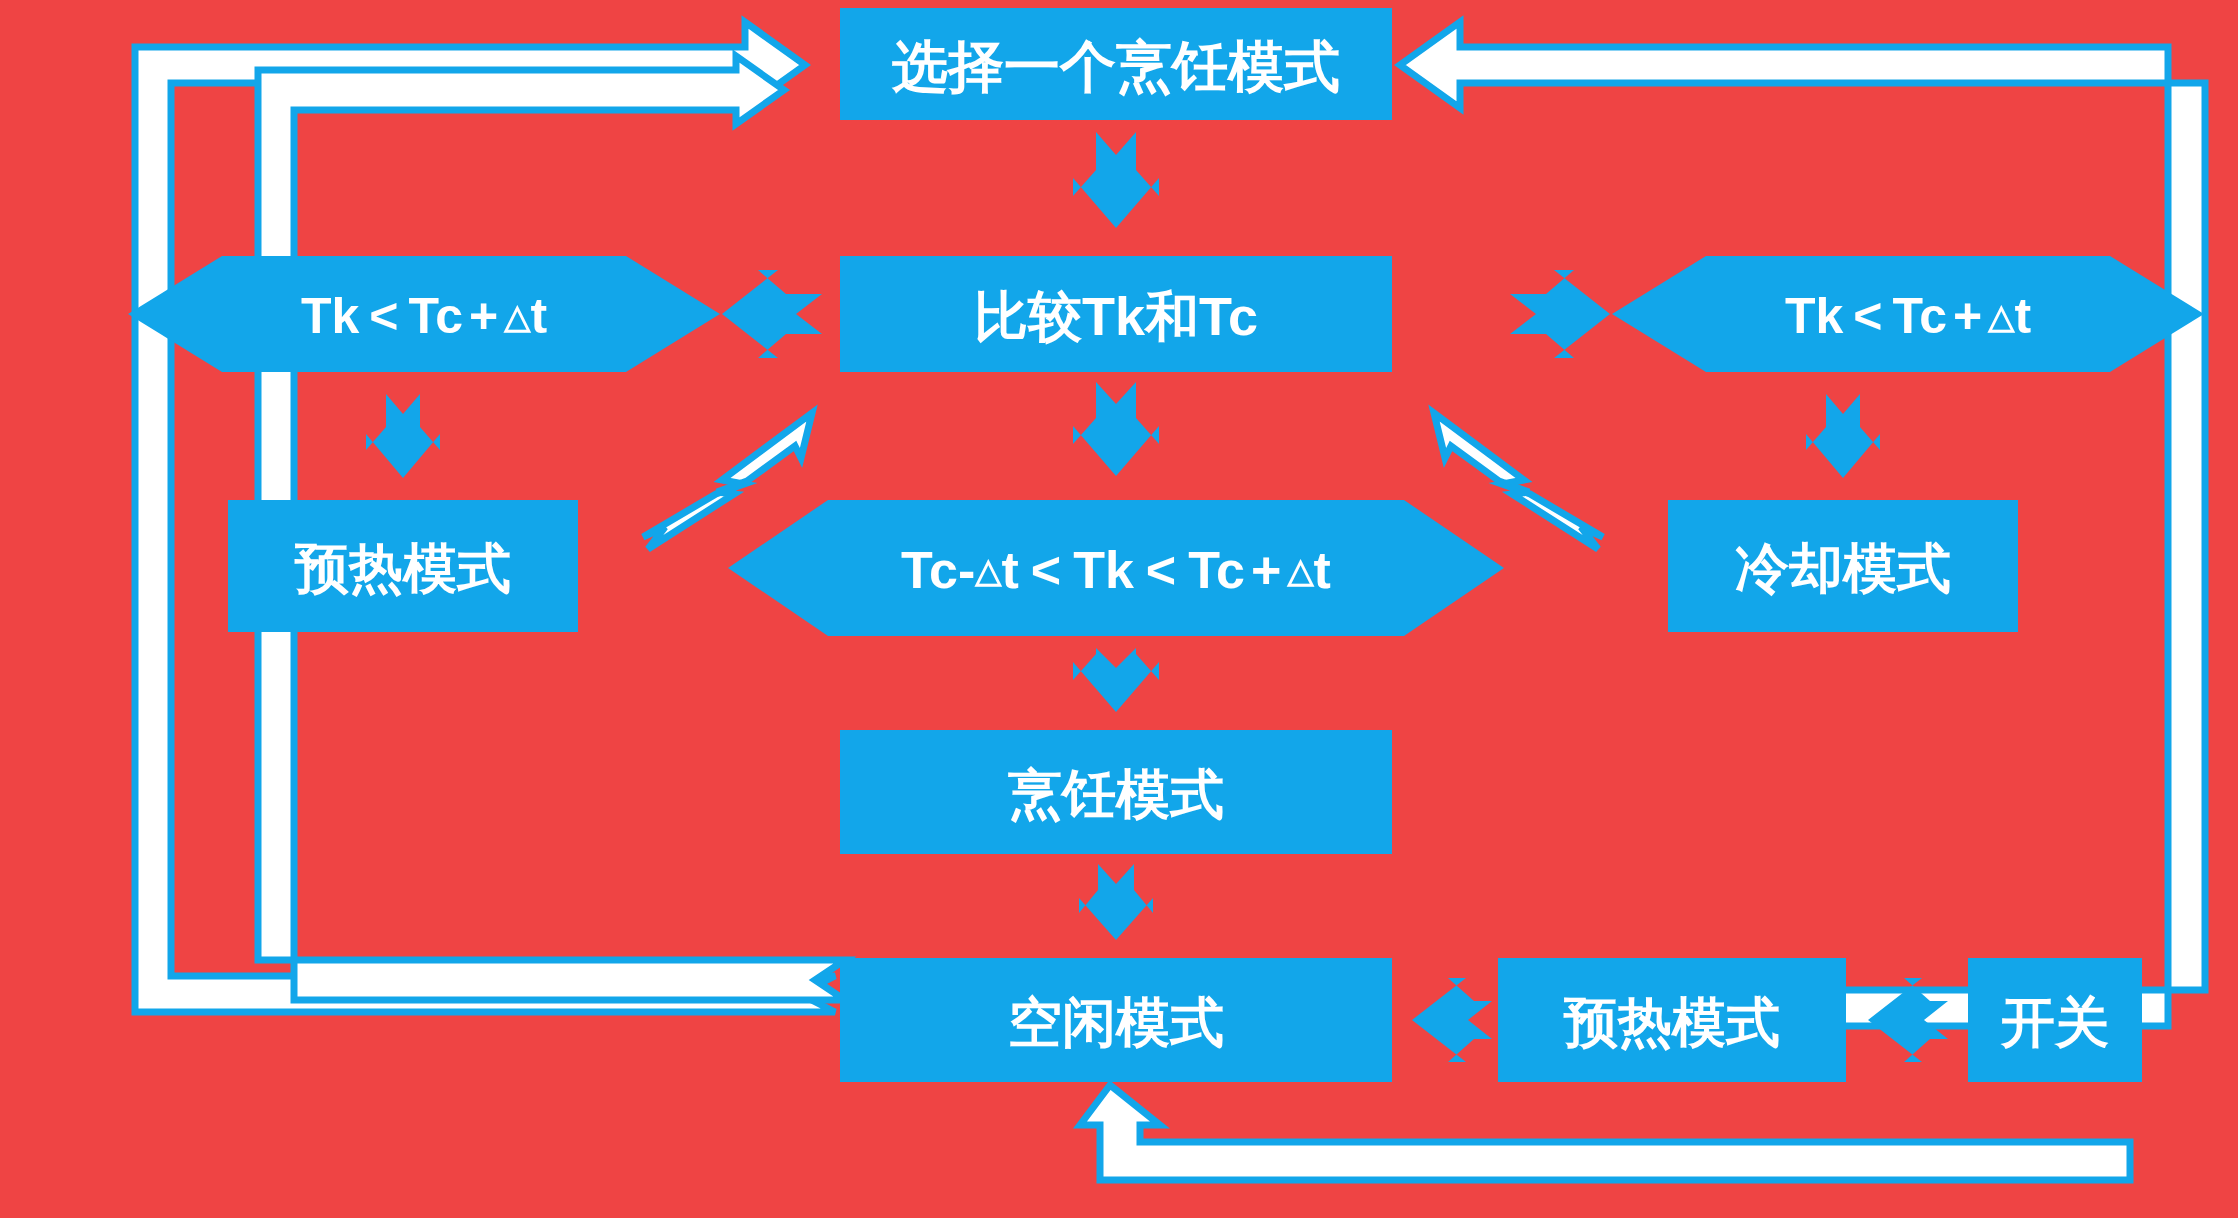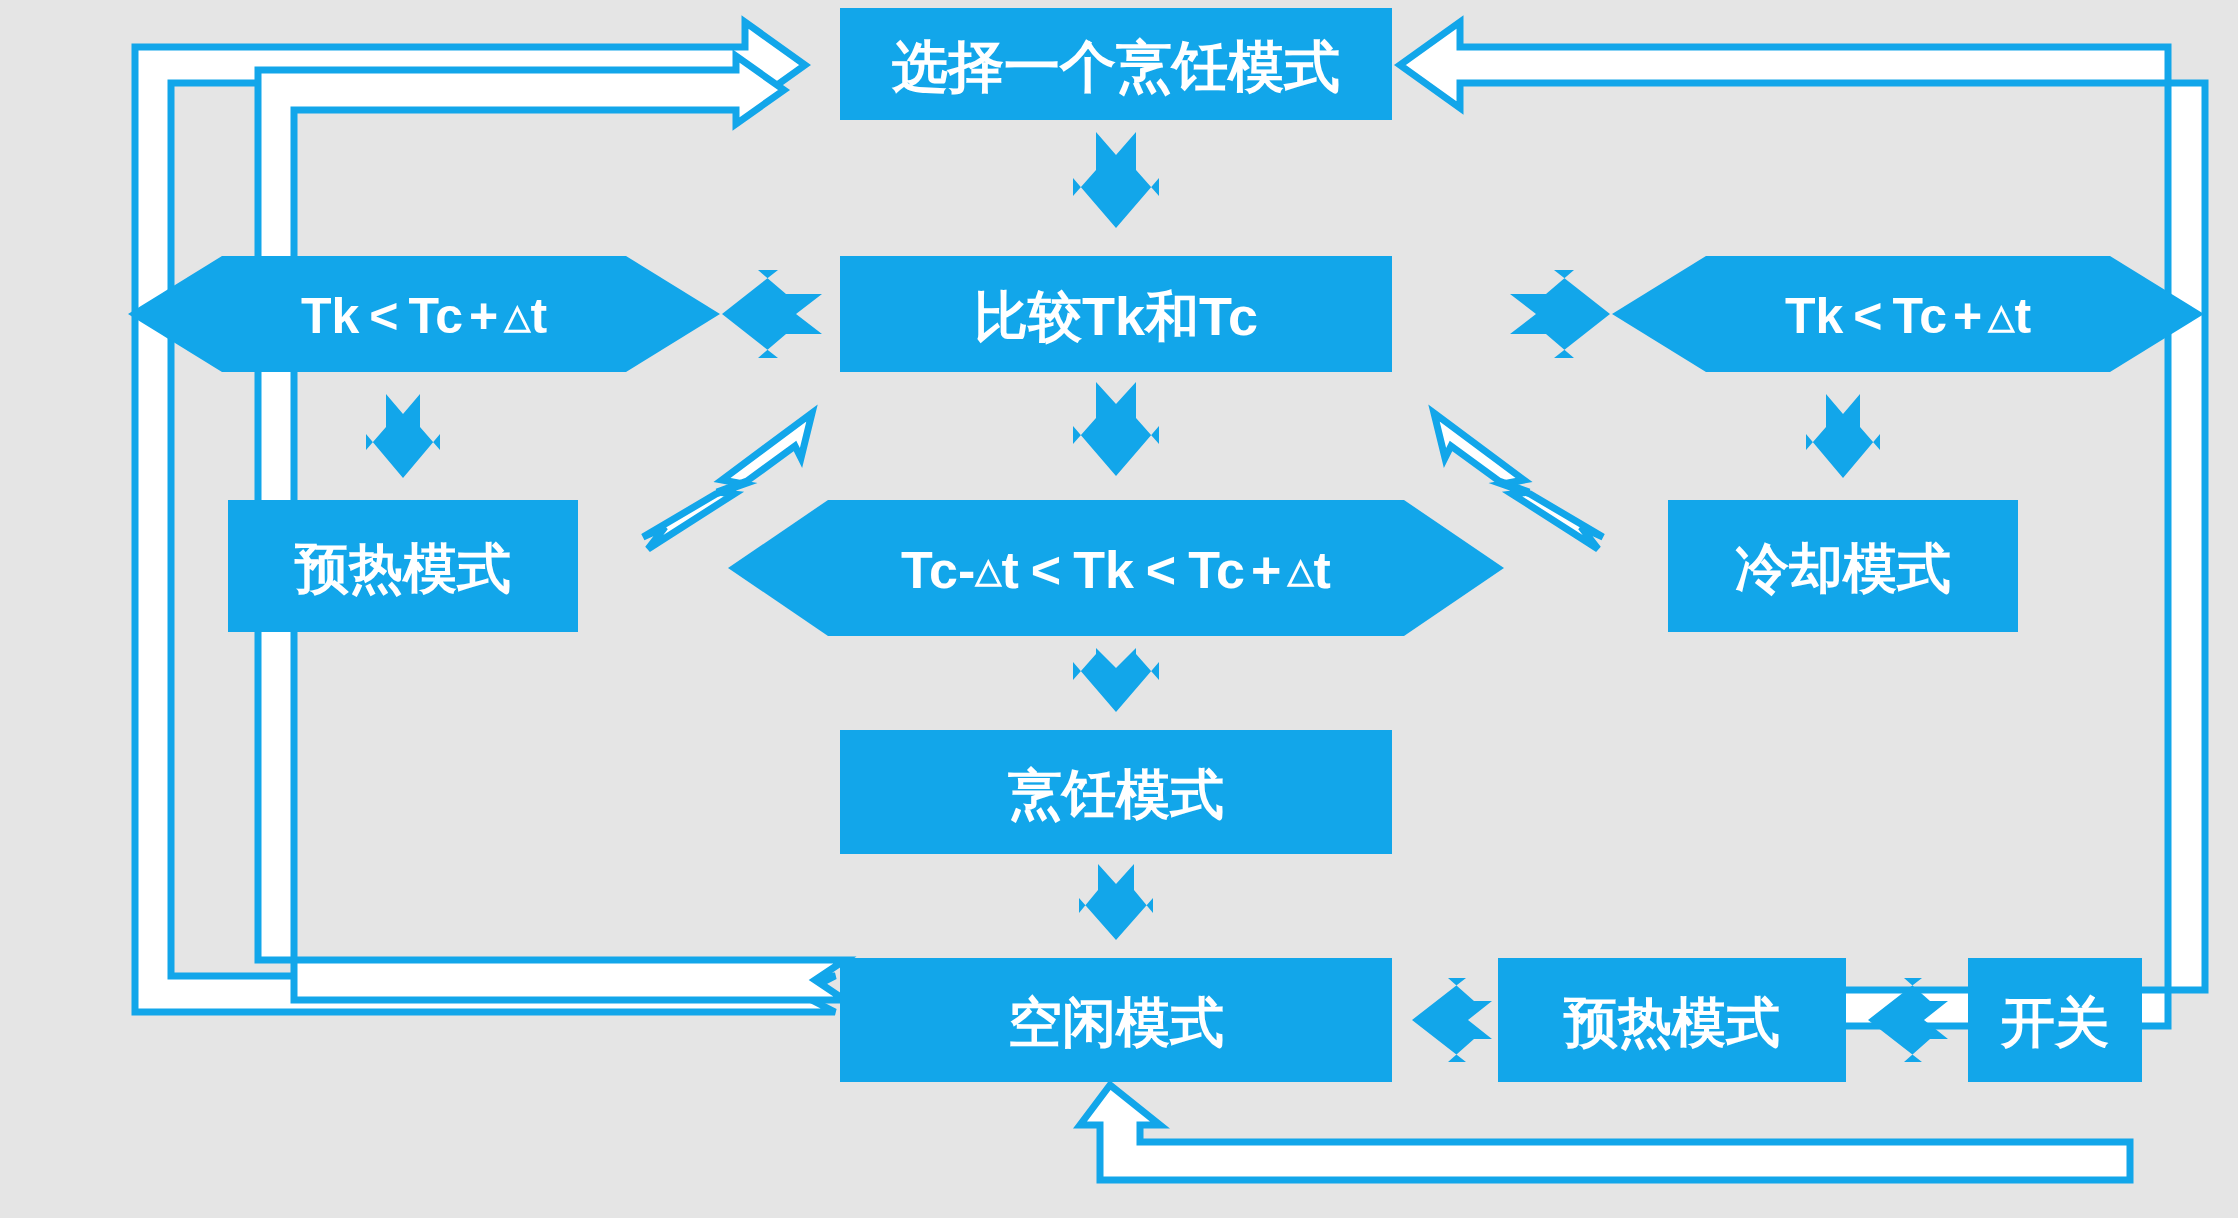--- a/index.html
+++ b/index.html
@@ -8,21 +8,21 @@
     padding: 0;
     background: #ffffff;
   }
   body {
     font-family: "Liberation Sans", sans-serif;
   }
   #stage {
     position: relative;
     width: 2238px;
     height: 1218px;
-    background: #e5e5e5;
+    background: #ef4444;
     overflow: hidden;
     text-align: right;
   }
   #flow-svg {
     position: absolute;
     left: 0;
     top: 0;
     width: 2238px;
     height: 1218px;
   }

